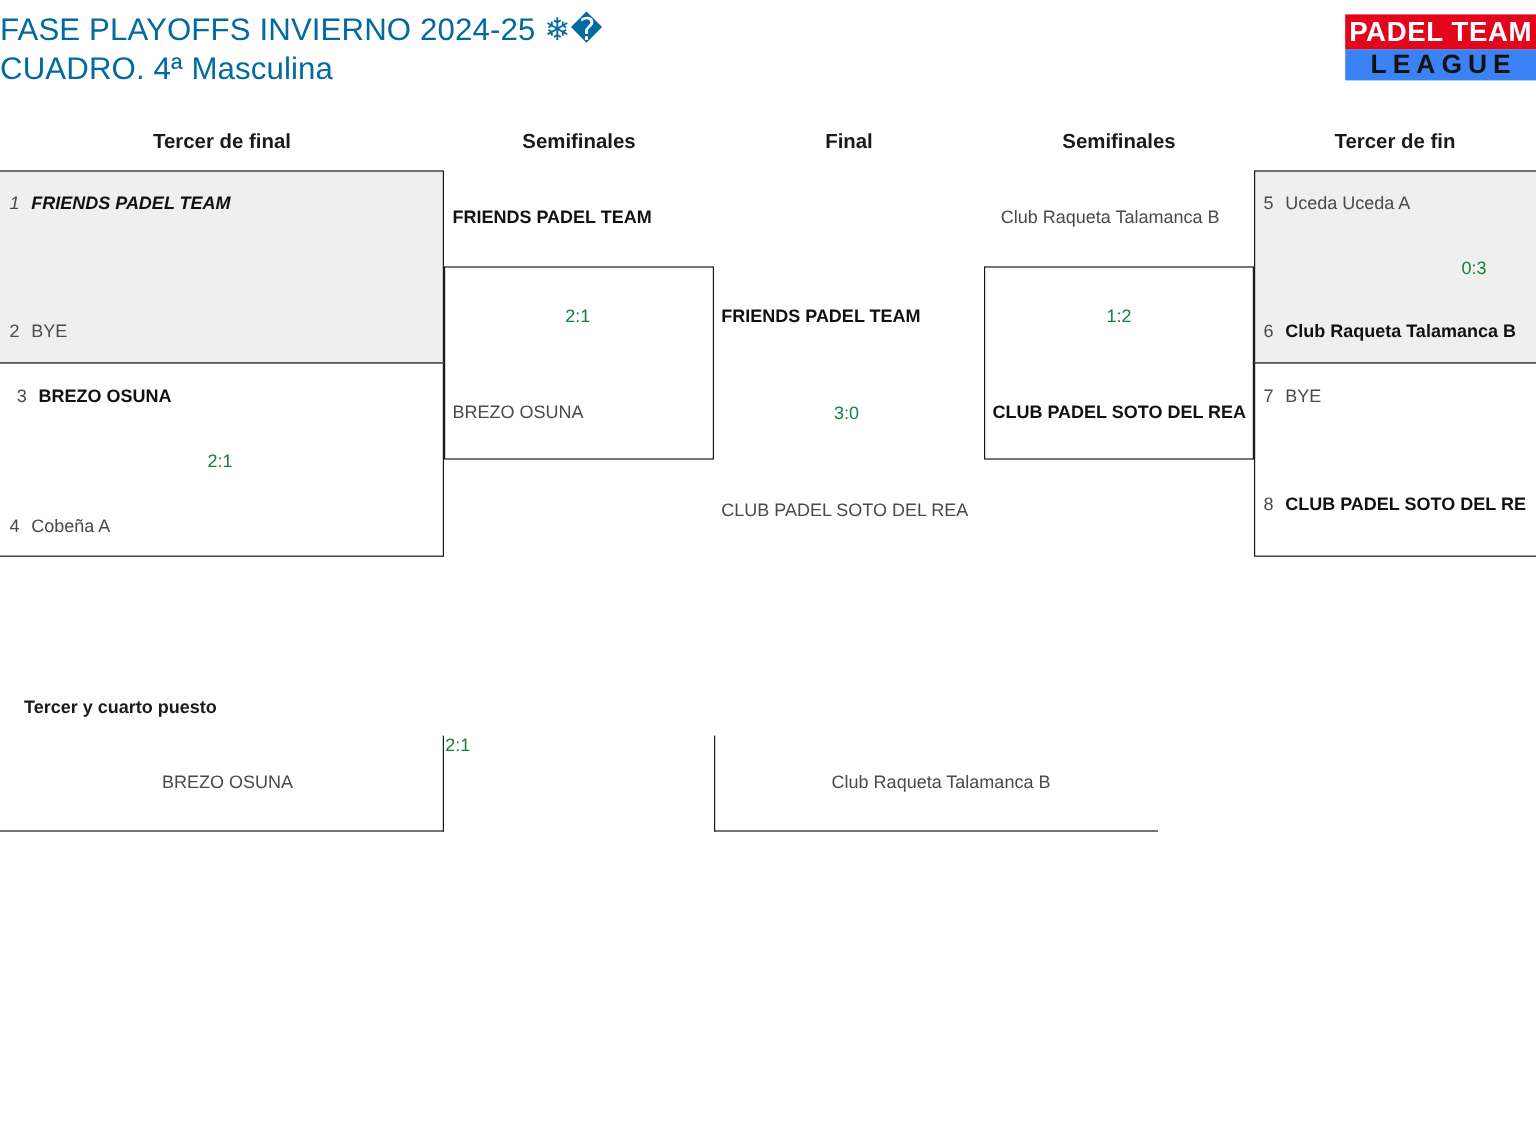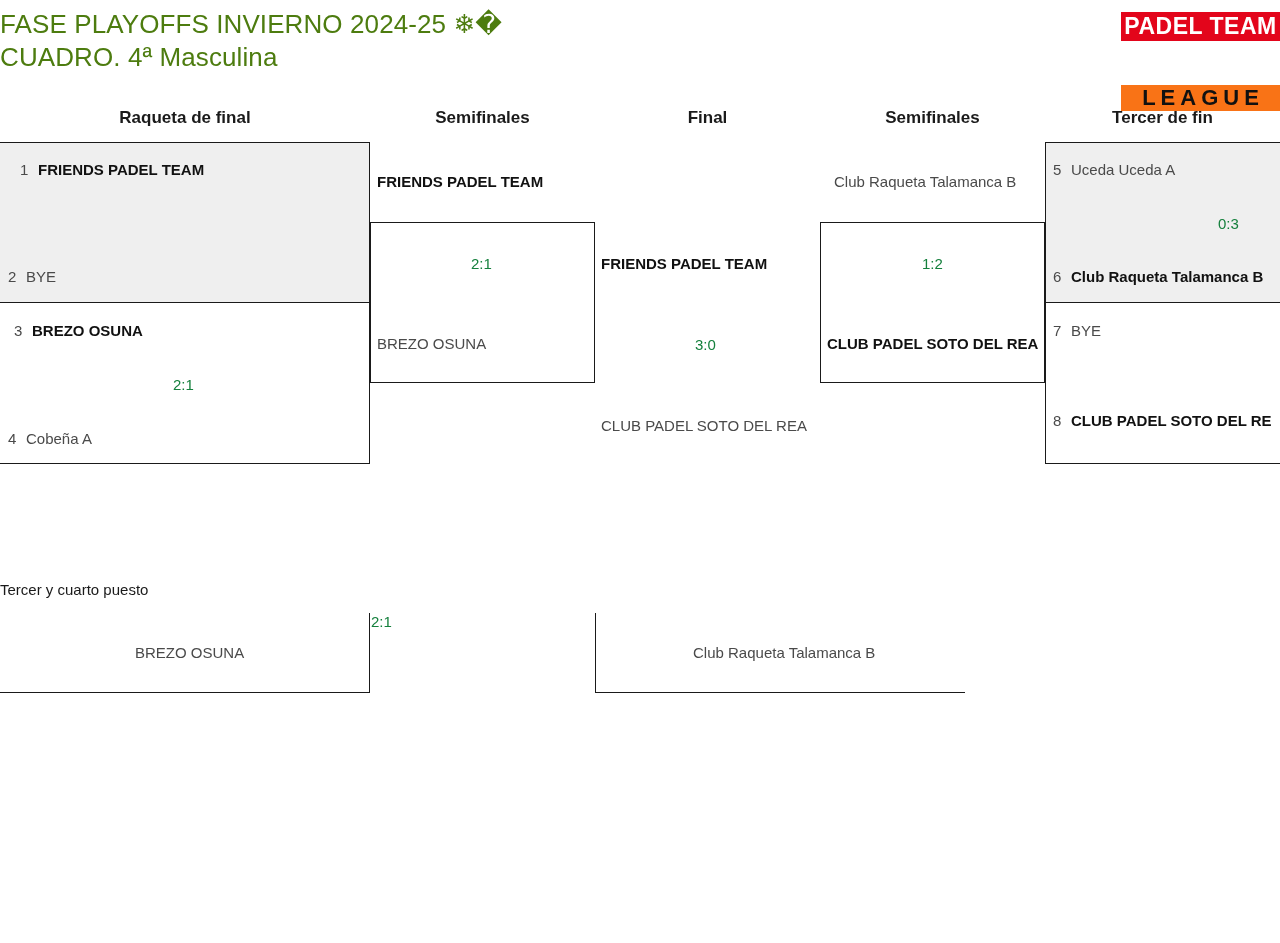--- a/index.html
+++ b/index.html
@@ -19,21 +19,21 @@
 
   
   #page-title {
     position: absolute;
     left: 0px;
     top: 8px;
     width: 1100px;
     font-size: 26px;
     line-height: 33px;
     font-weight: 400;
-    color: #4d7c0f;
+    color: #0369a1;
     letter-spacing: 0.1px;
     white-space: pre-line;
   }
   #brand-logo {
     position: absolute;
     right: 0px;
     top: 12px;
     width: 159px;
     height: 56px;
   }
@@ -42,29 +42,28 @@
     color: #ffffff;
     font-weight: bold;
     font-size: 23px;
     line-height: 29px;
     letter-spacing: 0.5px;
     text-align: center;
     font-family: "Liberation Sans", sans-serif;
     transform: scaleX(1.0);
   }
   #brand-logo .logo-bottom {
-    background: #f97316;
+    background: #3b82f6;
     color: #111111;
     font-weight: bold;
     font-size: 22px;
     line-height: 26px;
     letter-spacing: 5px;
     text-align: center;
     padding-left: 5px;
-    margin-top: 44px;
   }
 
   
   .round-heading {
     position: absolute;
     top: 108px;
     font-size: 17px;
     font-weight: bold;
     color: #1a1a1a;
     text-align: center;
@@ -109,44 +108,45 @@
     color: #15803d;
     white-space: nowrap;
   }
 
   
   #consolation-title {
     position: absolute;
     left: 0px;
     top: 581px;
     font-size: 15px;
-    font-weight: normal;
+    font-weight: bold;
     color: #1a1a1a;
     white-space: nowrap;
+    padding-left: 20px;
   }
 </style>
 </head>
 <body>
 
 <div id="page-title">FASE PLAYOFFS INVIERNO 2024-25 ❄�
 CUADRO. 4ª Masculina</div>
 
 <div id="brand-logo">
   <div class="logo-top">PADEL TEAM</div>
   <div class="logo-bottom">LEAGUE</div>
 </div>
 
-<div class="round-heading" style="left:0px; width:370px;">Raqueta de final</div>
+<div class="round-heading" style="left:0px; width:370px;">Tercer de final</div>
 <div class="round-heading" style="left:370px; width:225px;">Semifinales</div>
 <div class="round-heading" style="left:595px; width:225px;">Final</div>
 <div class="round-heading" style="left:820px; width:225px;">Semifinales</div>
 <div class="round-heading" style="left:1045px; width:235px; text-align:center;">Tercer de fin</div>
 
 <div class="bracket-box shaded" style="left:-1px; top:142px; width:371px; height:161px;"></div>
-<div class="slot winner" style="left:20px; top:160px;">
+<div class="slot winner" style="left:8px; top:160px;font-style:italic;">
   <span class="seed">1</span><span>FRIENDS PADEL TEAM</span>
 </div>
 <div class="slot" style="left:8px; top:267px;">
   <span class="seed">2</span><span>BYE</span>
 </div>
 
 <div class="bracket-box" style="left:-1px; top:302px; width:371px; height:162px;"></div>
 <div class="slot winner" style="left:14px; top:321px;">
   <span class="seed">3</span><span>BREZO OSUNA</span>
 </div>

